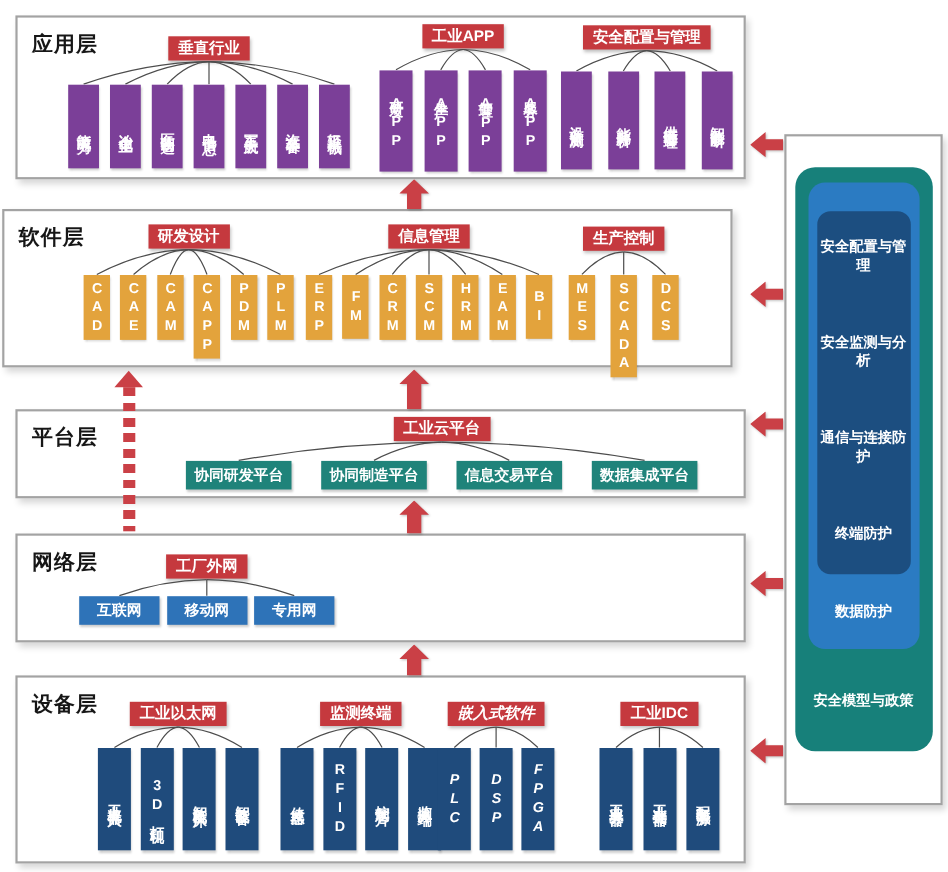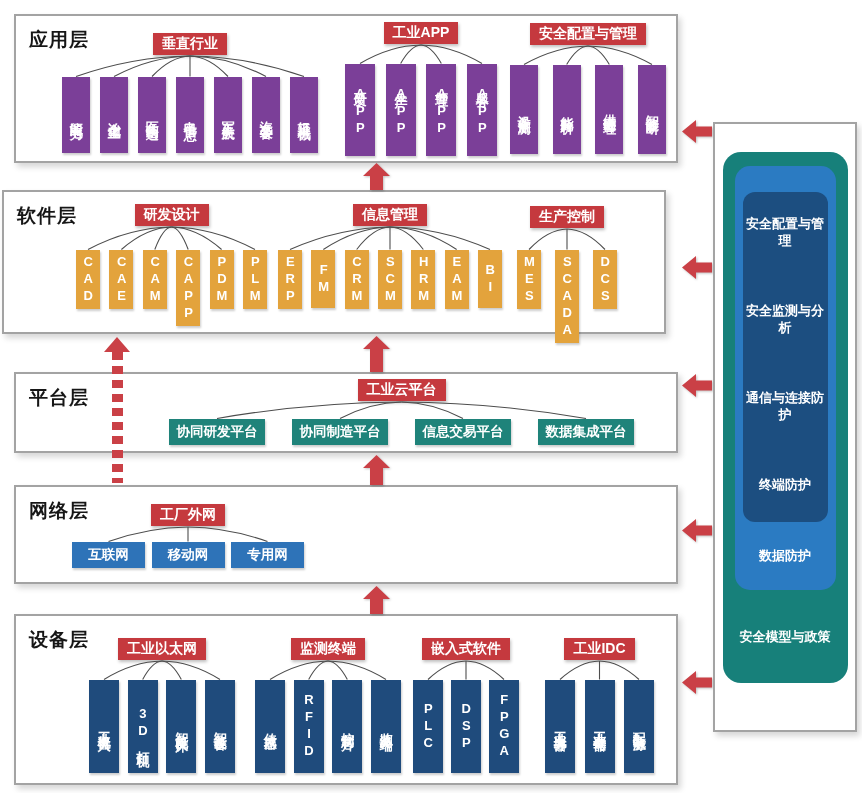--- a/index.html
+++ b/index.html
@@ -321,21 +321,21 @@
               <span class="">RFID</span>
             </div>
             <div class="vbox" style="background: var(--navy); width: 30px; min-height: 93px;">
               <span class="">控制芯片</span>
             </div>
             <div class="vbox" style="background: var(--navy); width: 30px; min-height: 93px;">
               <span class="">监测终端</span>
             </div>
           </div>
         </div>
-        <div class="group" style="left: 397px; width: 106px;">
+        <div class="group" style="left: 382px; width: 106px; font-style: italic;">
           <div class="glabel" style="margin-top: 22px;">嵌入式软件</div>
           <svg class="conn" width="106" height="20" viewBox="0 0 106 20">
             <path d="M 53 1 Q 34 1.5, 15 19.5" fill="none" stroke="var(--line)" stroke-width="1.1"></path>
             <path d="M 53 1 Q 53 1.5, 53 19.5" fill="none" stroke="var(--line)" stroke-width="1.1"></path>
             <path d="M 53 1 Q 72 1.5, 91 19.5" fill="none" stroke="var(--line)" stroke-width="1.1"></path>
           </svg>
           <div class="item-row">
             <div class="vbox" style="background: var(--navy); width: 30px; min-height: 93px;">
               <span class="">PLC</span>
             </div>

